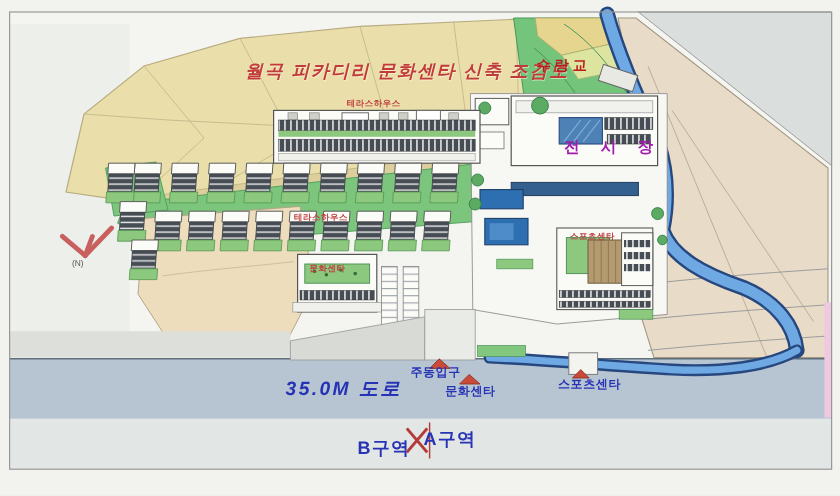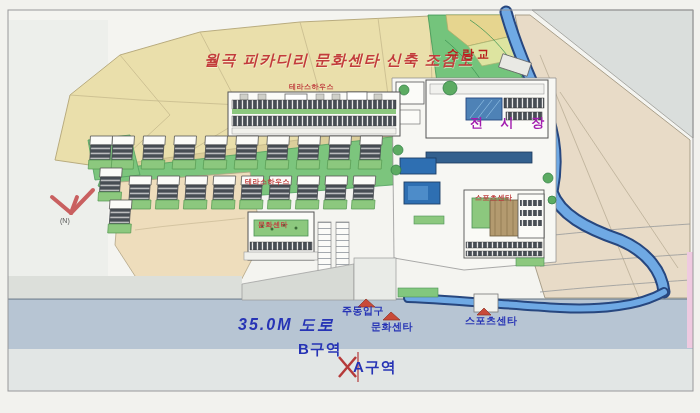--- a/index.html
+++ b/index.html
@@ -16,21 +16,21 @@
   .p-terrl{left:245px;top:178px;}
   .p-cult{left:258px;top:221px;}
   .p-sport{left:475px;top:194px;}
   .t-road{left:238px;top:317px;font-size:16px;font-weight:bold;font-style:italic;
           letter-spacing:2px;color:#2633b5;}
   .t-ent{font-size:10px;font-weight:bold;color:#2633b5;letter-spacing:0.5px;}
   .p-entm{left:342px;top:306px;}
   .p-ente{left:371px;top:322px;}
   .p-entr{left:465px;top:316px;}
   .t-zone{font-size:15px;font-weight:bold;color:#2633b5;letter-spacing:1px;}
-  .p-zb{left:298px;top:341px;}
+  .p-zb{left:298px;top:366px;}
   .p-za{left:353px;top:359px;}
   .t-north{left:60px;top:217px;font-size:7px;color:#555;}
 </style>
 </head>
 <body>
 
 <div class="canvas">
 
   <svg class="scene" width="700" height="413" viewBox="0 0 700 413">
     <defs>

